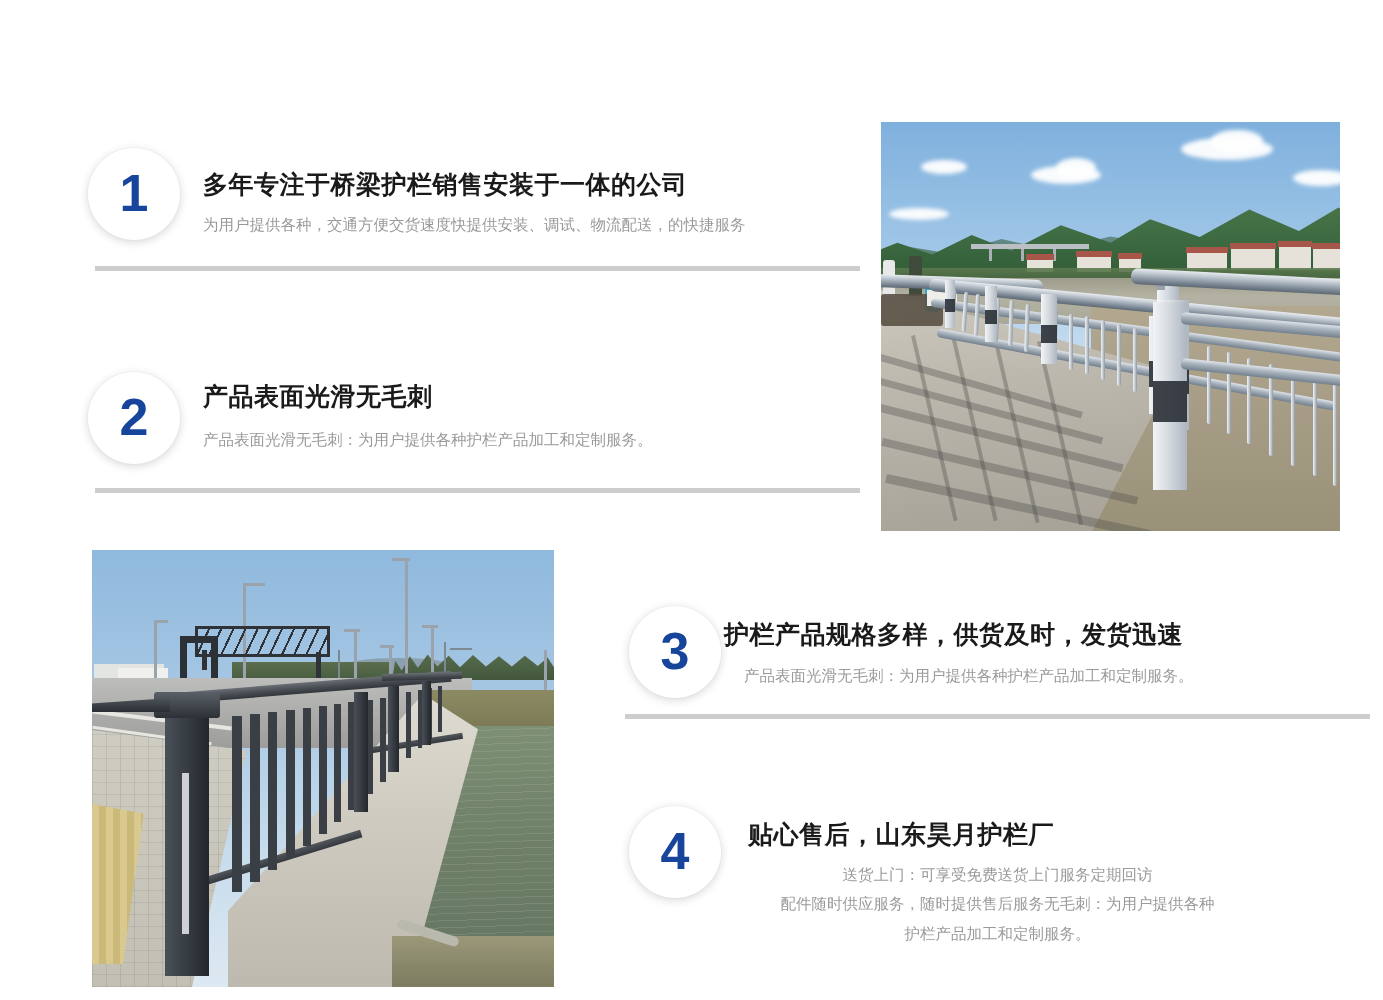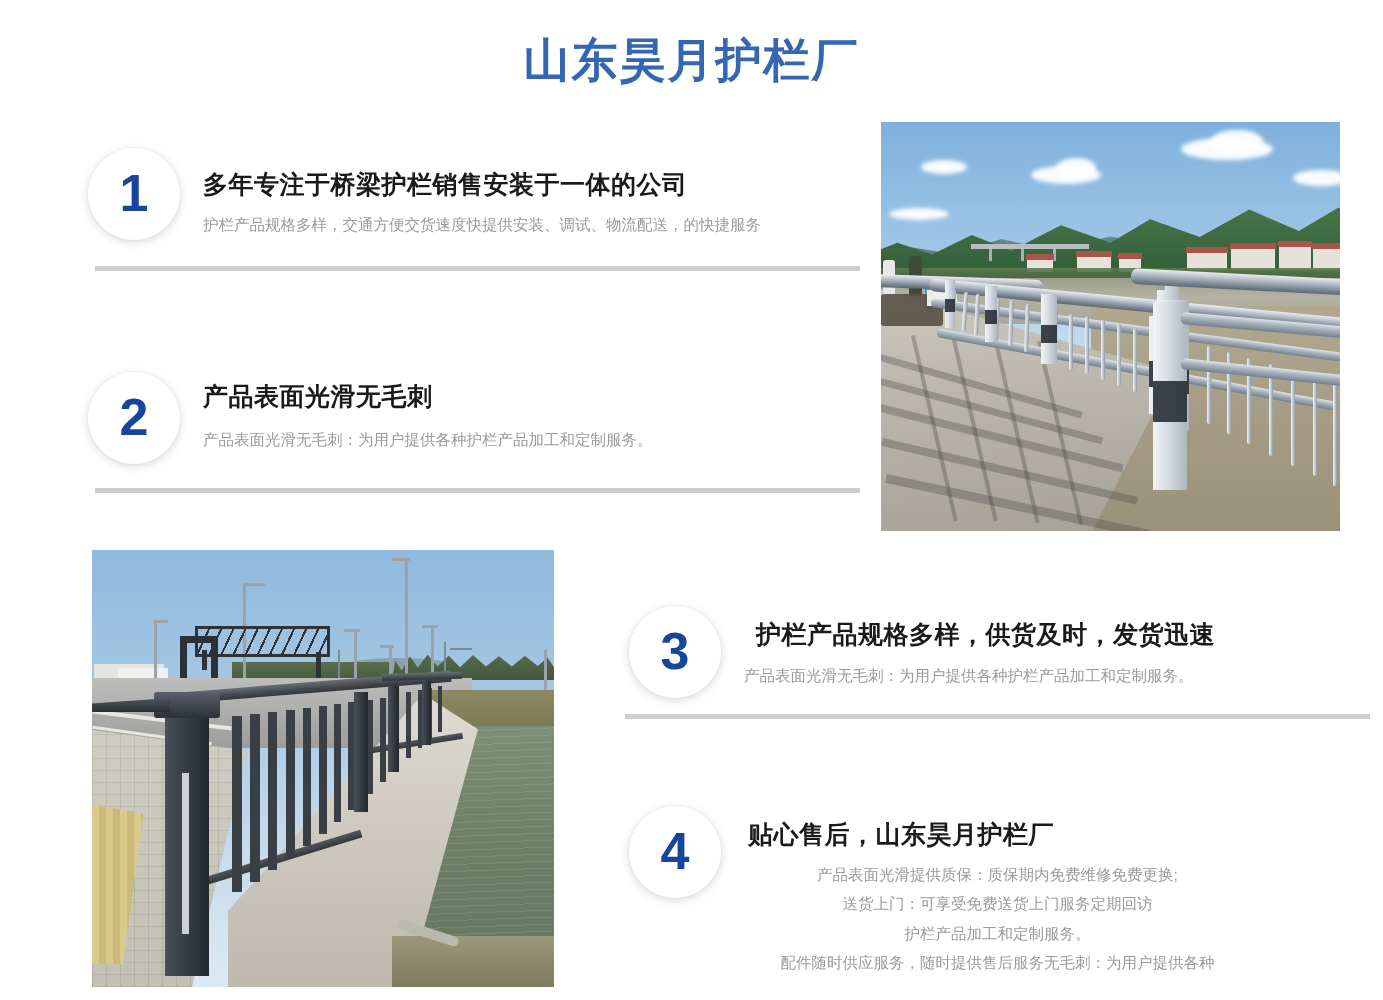--- a/index.html
+++ b/index.html
@@ -180,59 +180,57 @@
   .gantry {
     position: absolute; border: 3px solid #2f3338;
     background: repeating-linear-gradient(115deg, transparent 0 9px, #2f3338 9px 11px);
   }
 </style>
 </head>
 <body>
 
 <div class="page">
 
-  <div class="page-title">山东昊月护栏厂</div>
 
   <div class="feature" style="left:0;top:0;">
     <div class="badge" style="left:88px;top:148px;">
       <span>1</span>
     </div>
     <div class="f-title" style="position:absolute;left:203px;top:168px;">多年专注于桥梁护栏销售安装于一体的公司</div>
-    <div class="f-desc" style="position:absolute;left:203px;top:210px;">护栏产品规格多样，交通方便交货速度快提供安装、调试、物流配送，的快捷服务</div>
+    <div class="f-desc" style="position:absolute;left:203px;top:210px;">为用户提供各种，交通方便交货速度快提供安装、调试、物流配送，的快捷服务</div>
   </div>
   <div class="divider" style="left:95px;top:266px;width:765px;"></div>
 
   <div class="feature" style="left:0;top:0;">
     <div class="badge" style="left:88px;top:372px;">
       <span>2</span>
     </div>
     <div class="f-title" style="position:absolute;left:203px;top:380px;">产品表面光滑无毛刺</div>
     <div class="f-desc" style="position:absolute;left:203px;top:425px;">产品表面光滑无毛刺：为用户提供各种护栏产品加工和定制服务。</div>
   </div>
   <div class="divider" style="left:95px;top:488px;width:765px;"></div>
 
   <div class="feature" style="left:0;top:0;">
     <div class="badge" style="left:629px;top:606px;">
       <span>3</span>
     </div>
-    <div class="f-title" style="position:absolute;left:756px;top:618px;">护栏产品规格多样，供货及时，发货迅速</div>
+    <div class="f-title" style="position:absolute;left:724px;top:618px;">护栏产品规格多样，供货及时，发货迅速</div>
     <div class="f-desc" style="position:absolute;left:744px;top:661px;">产品表面光滑无毛刺：为用户提供各种护栏产品加工和定制服务。</div>
   </div>
   <div class="divider" style="left:625px;top:714px;width:745px;"></div>
 
   <div class="feature" style="left:0;top:0;">
     <div class="badge" style="left:629px;top:806px;">
       <span>4</span>
     </div>
     <div class="f-title" style="position:absolute;left:748px;top:818px;">贴心售后，山东昊月护栏厂</div>
     <div class="f-desc f-desc-multi" style="position:absolute;left:625px;top:860px;width:745px;">
-      <div>产品表面光滑提供质保：质保期内免费维修免费更换;</div>
       <div>送货上门：可享受免费送货上门服务定期回访</div>
+      <div>配件随时供应服务，随时提供售后服务无毛刺：为用户提供各种</div>
       <div>护栏产品加工和定制服务。</div>
-      <div>配件随时供应服务，随时提供售后服务无毛刺：为用户提供各种</div>
     </div>
   </div>
 
   <div class="photo" style="left:881px;top:122px;width:459px;height:409px;">
     <div class="p1-sky"></div>
 
     <div class="cloud" style="left:40px;top:38px;width:46px;height:14px;"></div>
     <div class="cloud" style="left:150px;top:44px;width:70px;height:18px;"></div>
     <div class="cloud" style="left:175px;top:36px;width:40px;height:20px;"></div>
     <div class="cloud" style="left:300px;top:16px;width:92px;height:22px;"></div>

